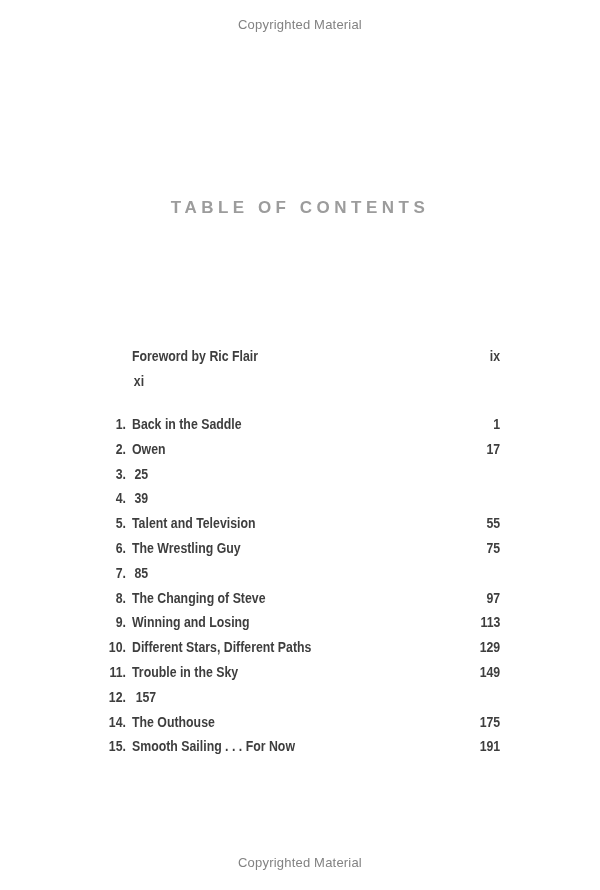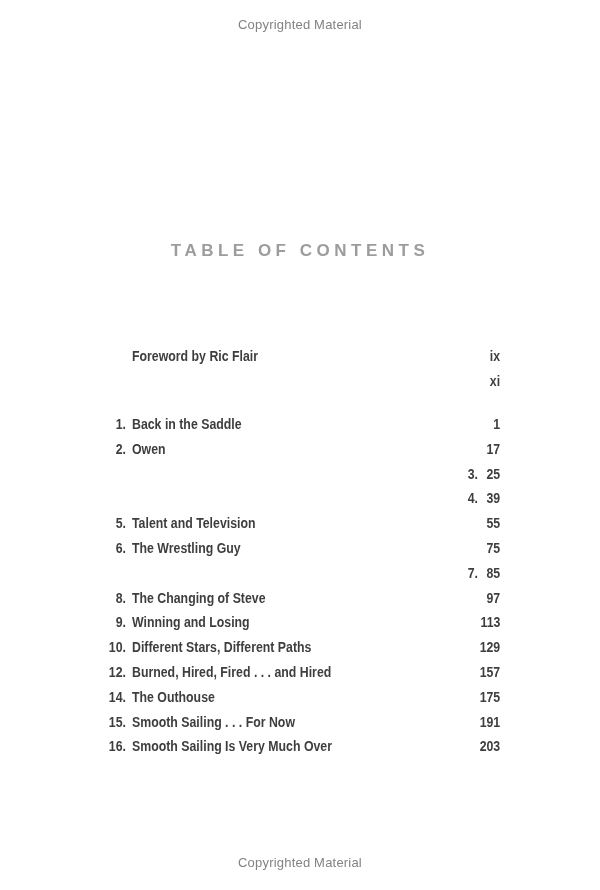--- a/index.html
+++ b/index.html
@@ -33,37 +33,35 @@
   .toc-title {
     position: absolute;
     top: 198px;
     left: 0;
     width: 600px;
     text-align: center;
     font-size: 17px;
     font-weight: 700;
     letter-spacing: 4.5px;
     color: #9c9c9c;
-    margin-top: 43px;
   }
 
   .toc {
     position: absolute;
     left: 100px;
     top: 344px;
     width: 400px;
     color: #3e3e3e;
     font-weight: 700;
     font-size: 14.5px;
   }
   .toc-row {
     display: flex;
     align-items: center;
     height: 24.8px;
-    justify-content: flex-end;
   }
   .toc-row .num {
     width: 26px;
     text-align: right;
     margin-right: 6px;
     display: inline-block;
     transform: scaleX(0.85);
     transform-origin: 100% 50%;
     white-space: nowrap;
   }
@@ -167,46 +165,43 @@
         <span class="pg">113</span>
       </div>
       <div class="toc-row">
         <span class="num">10.</span>
         <span class="entry-title">
             <span>Different Stars, Different Paths</span>
           </span>
         <span class="pg">129</span>
       </div>
       <div class="toc-row">
+        <span class="num">11.</span>
+        <span class="entry-title">
+            <span>Trouble in the Sky</span>
+          </span>
+        <span class="pg">149</span>
+      </div>
+      <div class="toc-row">
         <span class="num">12.</span>
-        <span class="entry-title">
-            <span>Burned, Hired, Fired . . . and Hired</span>
-          </span>
         <span class="pg">157</span>
       </div>
       <div class="toc-row">
         <span class="num">14.</span>
         <span class="entry-title">
             <span>The Outhouse</span>
           </span>
         <span class="pg">175</span>
       </div>
       <div class="toc-row">
         <span class="num">15.</span>
         <span class="entry-title">
             <span>Smooth Sailing . . . For Now</span>
           </span>
         <span class="pg">191</span>
       </div>
-      <div class="toc-row">
-        <span class="num">16.</span>
-        <span class="entry-title">
-            <span>Smooth Sailing Is Very Much Over</span>
-          </span>
-        <span class="pg">203</span>
-      </div>
     </div>
 
   </div>
 
   <div class="copyright bottom">Copyrighted Material</div>
 
 </div>
 
 </body></html>

